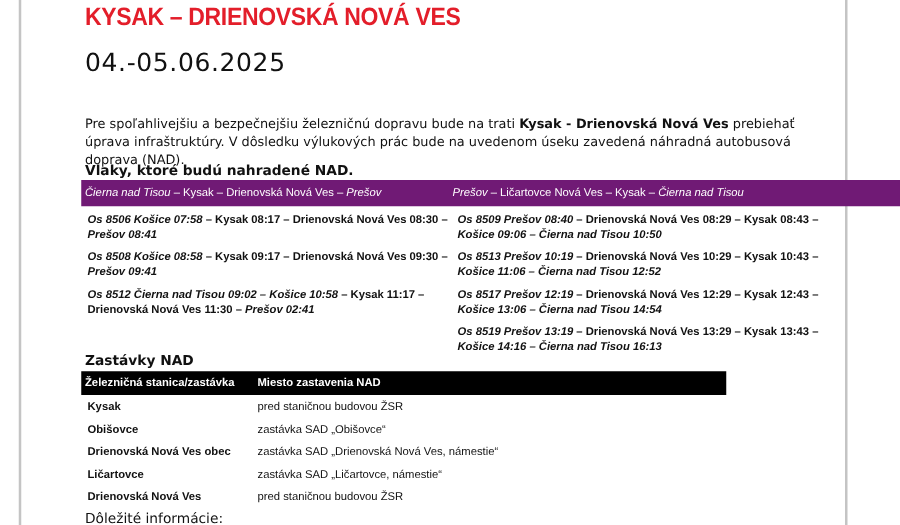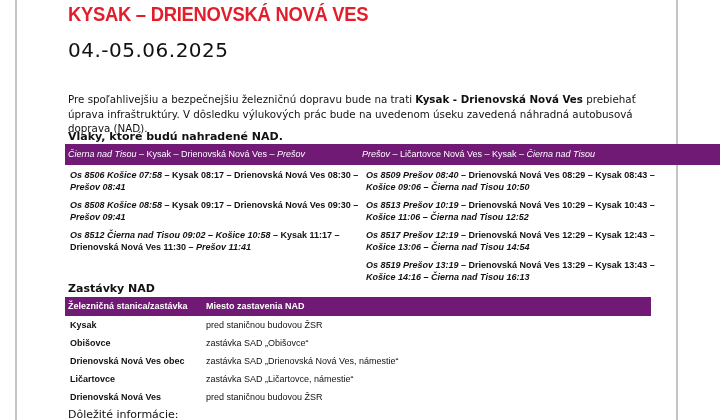--- a/index.html
+++ b/index.html
@@ -46,21 +46,21 @@
   .tt-col { position: absolute; top: 170px; width: 290px; }
   .tt-col.left { left: 2px; }
   .tt-col.right { left: 298px; }
   .tt-entry {
     font-family: "Liberation Sans", sans-serif; font-size: 9px; line-height: 11.5px;
     font-weight: bold; color: #111; margin-bottom: 7px; height: 23px;
   }
   .tt-entry i { font-style: italic; }
 
   .stops-header {
-    position: absolute; left: -3px; top: 297px; width: 586px; height: 19px; background: #701a75;
+    position: absolute; left: -3px; top: 297px; width: 516px; height: 19px; background: #000000;
   }
   .stops-header-cell {
     position: absolute; top: 4px; font-size: 9px; font-weight: bold; color: #fff; white-space: nowrap;
     font-family: "Liberation Sans", sans-serif;
   }
   .stops-header-cell.c1 { left: 3px; }
   .stops-header-cell.c2 { left: 141px; }
   .stops-table { position: absolute; left: 2px; top: 318px; width: 590px; }
   .stops-row { position: relative; height: 18px; font-size: 9px; font-family: "Liberation Sans", sans-serif; }
   .stops-row .c1 { position: absolute; left: 0; top: 2px; font-weight: bold; white-space: nowrap; }
@@ -87,21 +87,21 @@
       <i>Čierna nad Tisou</i><span> – Kysak – Drienovská Nová Ves – </span><i>Prešov</i>
     </div>
     <div class="tt-header-cell right">
       <i>Prešov</i><span> – Ličartovce Nová Ves – Kysak – </span><i>Čierna nad Tisou</i>
     </div>
   </div>
 
   <div class="tt-col left">
     <div class="tt-entry"><i>Os 8506 Košice 07:58</i><span> – Kysak 08:17 – Drienovská Nová Ves 08:30 – </span><i>Prešov 08:41</i></div>
     <div class="tt-entry"><i>Os 8508 Košice 08:58</i><span> – Kysak 09:17 – Drienovská Nová Ves 09:30 – </span><i>Prešov 09:41</i></div>
-    <div class="tt-entry"><i>Os 8512 Čierna nad Tisou 09:02 – Košice 10:58</i><span> – Kysak 11:17 – Drienovská Nová Ves 11:30 – </span><i>Prešov 11:41</i></div>
+    <div class="tt-entry"><i>Os 8512 Čierna nad Tisou 09:02 – Košice 10:58</i><span> – Kysak 11:17 – Drienovská Nová Ves 11:30 – </span><i>Prešov 02:41</i></div>
   </div>
 
   <div class="tt-col right">
     <div class="tt-entry"><i>Os 8509 Prešov 08:40</i><span> – Drienovská Nová Ves 08:29 – Kysak 08:43 – </span><i> Košice 09:06 – Čierna nad Tisou 10:50</i></div>
     <div class="tt-entry"><i>Os 8513 Prešov 10:19</i><span> – Drienovská Nová Ves 10:29 – Kysak 10:43 – </span><i>Košice 11:06 – Čierna nad Tisou 12:52</i></div>
     <div class="tt-entry"><i>Os 8517 Prešov 12:19</i><span> – Drienovská Nová Ves 12:29 – Kysak 12:43 – </span><i>Košice 13:06 – Čierna nad Tisou 14:54</i></div>
     <div class="tt-entry"><i>Os 8519 Prešov 13:19</i><span> – Drienovská Nová Ves 13:29 – Kysak 13:43 – </span><i>Košice 14:16 – Čierna nad Tisou 16:13</i></div>
   </div>
 
   <div class="section-heading stops-heading">Zastávky NAD</div>

